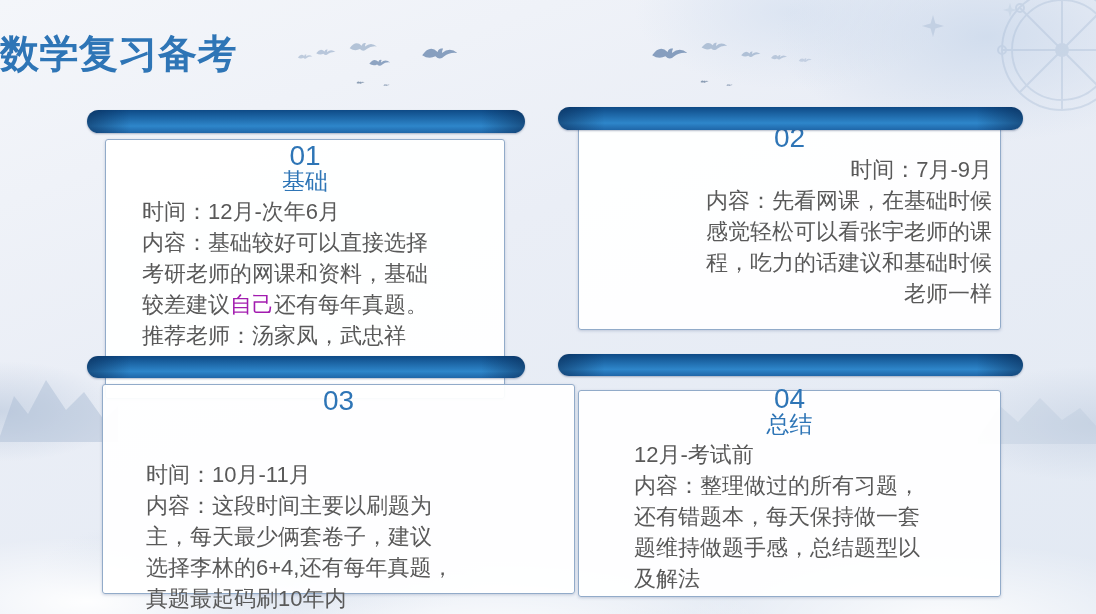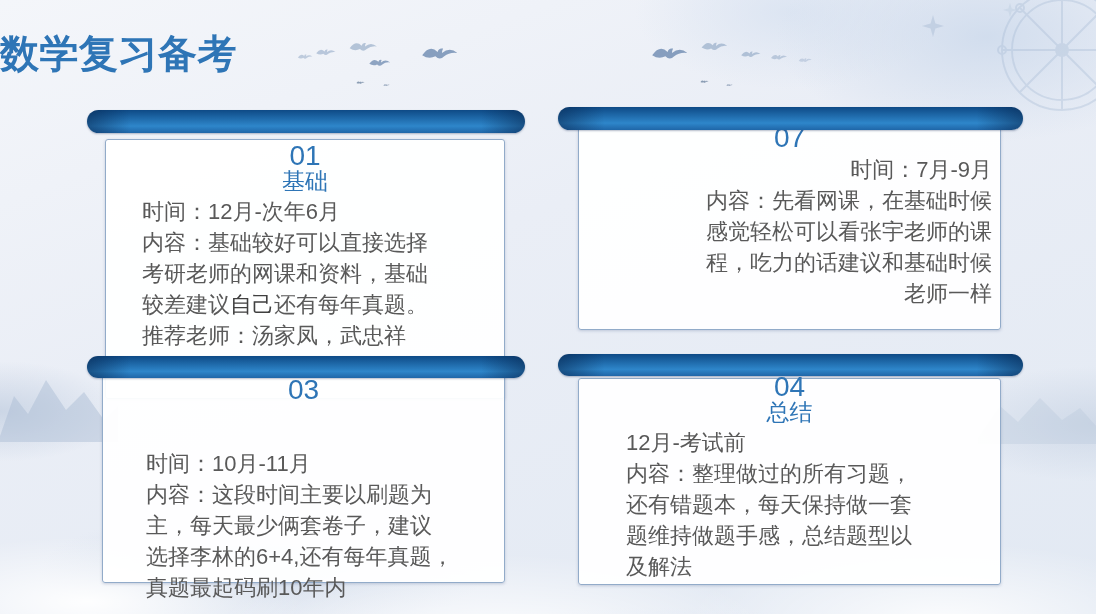--- a/index.html
+++ b/index.html
@@ -39,37 +39,37 @@
   .p3{left:87px;top:356px;width:438px;height:22px;}
   .p4{left:558px;top:354px;width:465px;height:22px;}
   .card{
     position:absolute;z-index:3;border:1px solid #92abc9;border-radius:3px;
     background:rgba(255,255,255,.95);
     box-shadow:0 1px 3px rgba(90,110,150,.3);
     box-sizing:border-box;
   }
   .c1{left:105px;top:139px;width:400px;height:260px;}
   .c2{left:578px;top:121px;width:423px;height:209px;}
-  .c3{left:102px;top:373px;width:403px;height:210px;}
-  .c4{left:578px;top:378px;width:423px;height:207px;}
+  .c3{left:102px;top:384px;width:473px;height:210px;}
+  .c4{left:578px;top:390px;width:423px;height:207px;}
   .card-number{
     text-align:center;font-size:28px;line-height:26px;color:#2e75b6;padding-top:3px;
   }
   .c4 .card-number{margin-top:-8px;}
   .card-label{
     text-align:center;font-size:23px;line-height:24px;color:#2e75b6;
   }
   .card-body{
     font-size:22px;line-height:31px;color:#595959;white-space:pre-line;
   }
   .c1 .card-body{padding:3px 8px 0 36px;}
   .c2 .card-body{padding:3px 8px 0 15px;text-align:right;}
   .c3 .card-body{padding:3px 8px 0 43px;margin-top:42px;}
-  .c4 .card-body{padding:3px 8px 0 47px;}
-  .hl{color:#404040;}
+  .c4 .card-body{padding:3px 8px 0 47px;margin-left:8px;}
+  .hl{color:#a21caf;}
 </style>
 </head>
 <body>
 
 <div class="slide">
 
   <svg class="decor" width="1096" height="614" viewBox="0 0 1096 614">
     <defs>
       <path id="bird" d="M2 12 Q9 2 16 9 Q17 5 21 6 Q20 8 20 10 Q27 4 34 10 Q27 9 22 13 Q18 17 14 13 Q8 16 2 12 Z"></path>
     </defs>
@@ -120,21 +120,21 @@
     <div class="card-label">基础</div>
     <div class="card-body"><span>时间：12月-次年6月
 内容：基础较好可以直接选择
 考研老师的网课和资料，基础
 较差建议</span><span class="hl">自己</span><span>还有每年真题。
 推荐老师：汤家凤，武忠祥</span></div>
   </div>
 
   <div class="pill p2"></div>
   <div class="card c2">
-    <div class="card-number">07</div>
+    <div class="card-number">02</div>
     <div class="card-body">时间：7月-9月
 内容：先看网课，在基础时候
 感觉轻松可以看张宇老师的课
 程，吃力的话建议和基础时候
 老师一样</div>
   </div>
 
   <div class="pill p3"></div>
   <div class="card c3">
     <div class="card-number">03</div>

